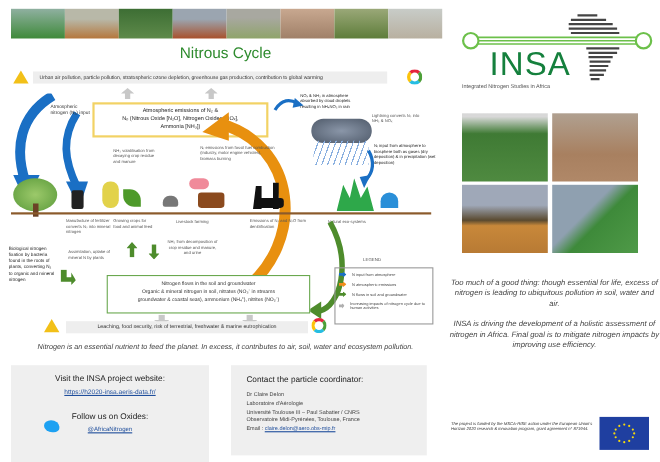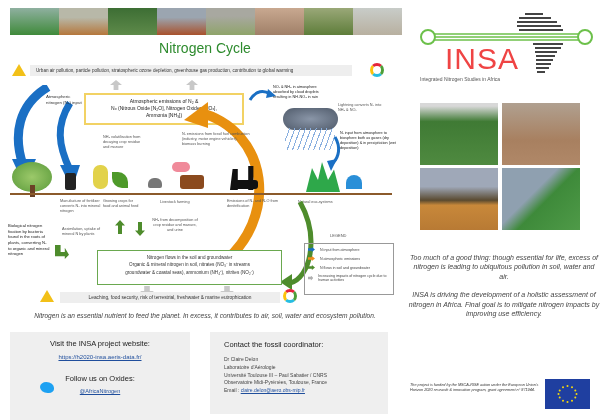--- a/index.html
+++ b/index.html
@@ -18,21 +18,21 @@
   .ground-line { left: 10px; top: 193px; width: 382px; height: 2px; background: #8b5a2b; }
   .legend { left: 304px; top: 243px; width: 90px; height: 52px; border: 1px solid #999; padding: 3px; }
   .legend-title { left: 330px; top: 233px; font-size: 4px; color: #555; }
   .legend-item { display: flex; align-items: center; font-size: 3.6px; color: #444; margin-bottom: 4px; }
   .legend-arrow { width: 7px; height: 5px; margin-right: 5px; clip-path: polygon(0 25%, 55% 25%, 55% 0, 100% 50%, 55% 100%, 55% 75%, 0 75%); }
   .tagline { left: 0; width: 410px; top: 312px; text-align: center; font-style: italic; font-size: 6.6px; color: #444; }
   .panel { background: #efefef; }
   .visit { left: 10px; top: 332px; width: 180px; height: 95px; text-align: center; }
   .contact { left: 210px; top: 332px; width: 178px; height: 82px; padding: 8px 14px; }
   .link { color: #1f4e9c; text-decoration: underline; }
-  .insa-text { left: 445px; top: 42px; font-size: 30px; color: #ef4444; letter-spacing: 1px; }
+  .insa-text { left: 445px; top: 42px; font-size: 30px; color: #15803d; letter-spacing: 1px; }
   .insa-sub { left: 420px; top: 76px; font-size: 5px; color: #555; }
   .photos { left: 420px; top: 103px; width: 160px; }
   .photo { position: absolute; width: 78px; height: 62px; }
   .quote { left: 408px; top: 253px; width: 192px; text-align: center; font-style: italic; font-size: 7px; line-height: 1.35; color: #444; }
   .funding { left: 410px; top: 383px; width: 130px; font-style: italic; font-size: 3.8px; line-height: 1.4; color: #333; }
   .eu-flag { left: 545px; top: 379px; width: 45px; height: 30px; background: #1f3fa0; }
 </style>
 </head>
 <body>
 
@@ -40,21 +40,21 @@
   <div style="background:linear-gradient(#8fb0a0,#3f8a3a);"></div>
   <div style="background:linear-gradient(#b8b8a8 35%,#b5773c);"></div>
   <div style="background:linear-gradient(#3d6e34,#5e8a4a);"></div>
   <div style="background:linear-gradient(#9ba5b0 35%,#a8512c);"></div>
   <div style="background:linear-gradient(#a8a8a0 30%,#8fa46a);"></div>
   <div style="background:linear-gradient(#c8a890,#a08068);"></div>
   <div style="background:linear-gradient(#9aa878,#5e7d3a);"></div>
   <div style="background:linear-gradient(#c8ccc8,#b8b0a0);"></div>
 </div>
 
-<div class="abs title">Nitrogen Cycle</div>
+<div class="abs title">Nitrous Cycle</div>
 
 <div class="abs warn-icon" style="left:12px;top:64px;"></div>
 <div class="abs warn-bar" style="left:30px;top:65px;width:322px;">Urban air pollution, particle pollution, stratospheric ozone depletion, greenhouse gas production, contribution to global warming</div>
 <div class="abs sdg" style="left:370px;top:63px;"></div>
 
 <div class="abs" style="left:110px;top:80px;width:12px;height:10px;background:#c8c8c8;clip-path:polygon(50% 0,100% 50%,70% 50%,70% 100%,30% 100%,30% 50%,0 50%);"></div>
 <div class="abs" style="left:186px;top:80px;width:12px;height:10px;background:#c8c8c8;clip-path:polygon(50% 0,100% 50%,70% 50%,70% 100%,30% 100%,30% 50%,0 50%);"></div>
 
 <svg class="abs" style="left:8px;top:85px;" width="75" height="110">
   <path d="M40 2 C10 20 5 50 15 80" stroke="#1a6fc4" stroke-width="9" fill="none"></path>
@@ -162,21 +162,21 @@
 
 <div class="abs panel visit">
   <div style="font-size:7.5px;margin-top:7px;color:#222;">Visit the INSA project website:</div>
   <div class="link" style="font-size:6px;margin-top:6px;">https://h2020-insa.aeris-data.fr/</div>
   <div style="font-size:7.5px;margin-top:14px;color:#222;">Follow us on Oxides:</div>
   <div class="link" style="font-size:5.5px;margin-top:5px;">@AfricaNitrogen</div>
   <div class="abs" style="left:30px;top:50px;width:14px;height:11px;background:#1da1f2;border-radius:50% 60% 40% 60%;"></div>
 </div>
 
 <div class="abs panel contact">
-  <div style="font-size:7.5px;color:#222;margin-bottom:7px;">Contact the fossil coordinator:</div>
+  <div style="font-size:7.5px;color:#222;margin-bottom:7px;">Contact the particle coordinator:</div>
   <div style="font-size:5px;line-height:1.55;color:#444;">
     <div>Dr Claire Delon</div>
     <div>Laboratoire d'Aérologie</div>
     <div>Université Toulouse III – Paul Sabatier / CNRS</div>
     <div>Observatoire Midi-Pyrénées, Toulouse, France</div>
     <div><span>Email : </span><span class="link">claire.delon@aero.obs-mip.fr</span></div>
   </div>
 </div>
 
 <svg class="abs" style="left:415px;top:8px;" width="180" height="70">

